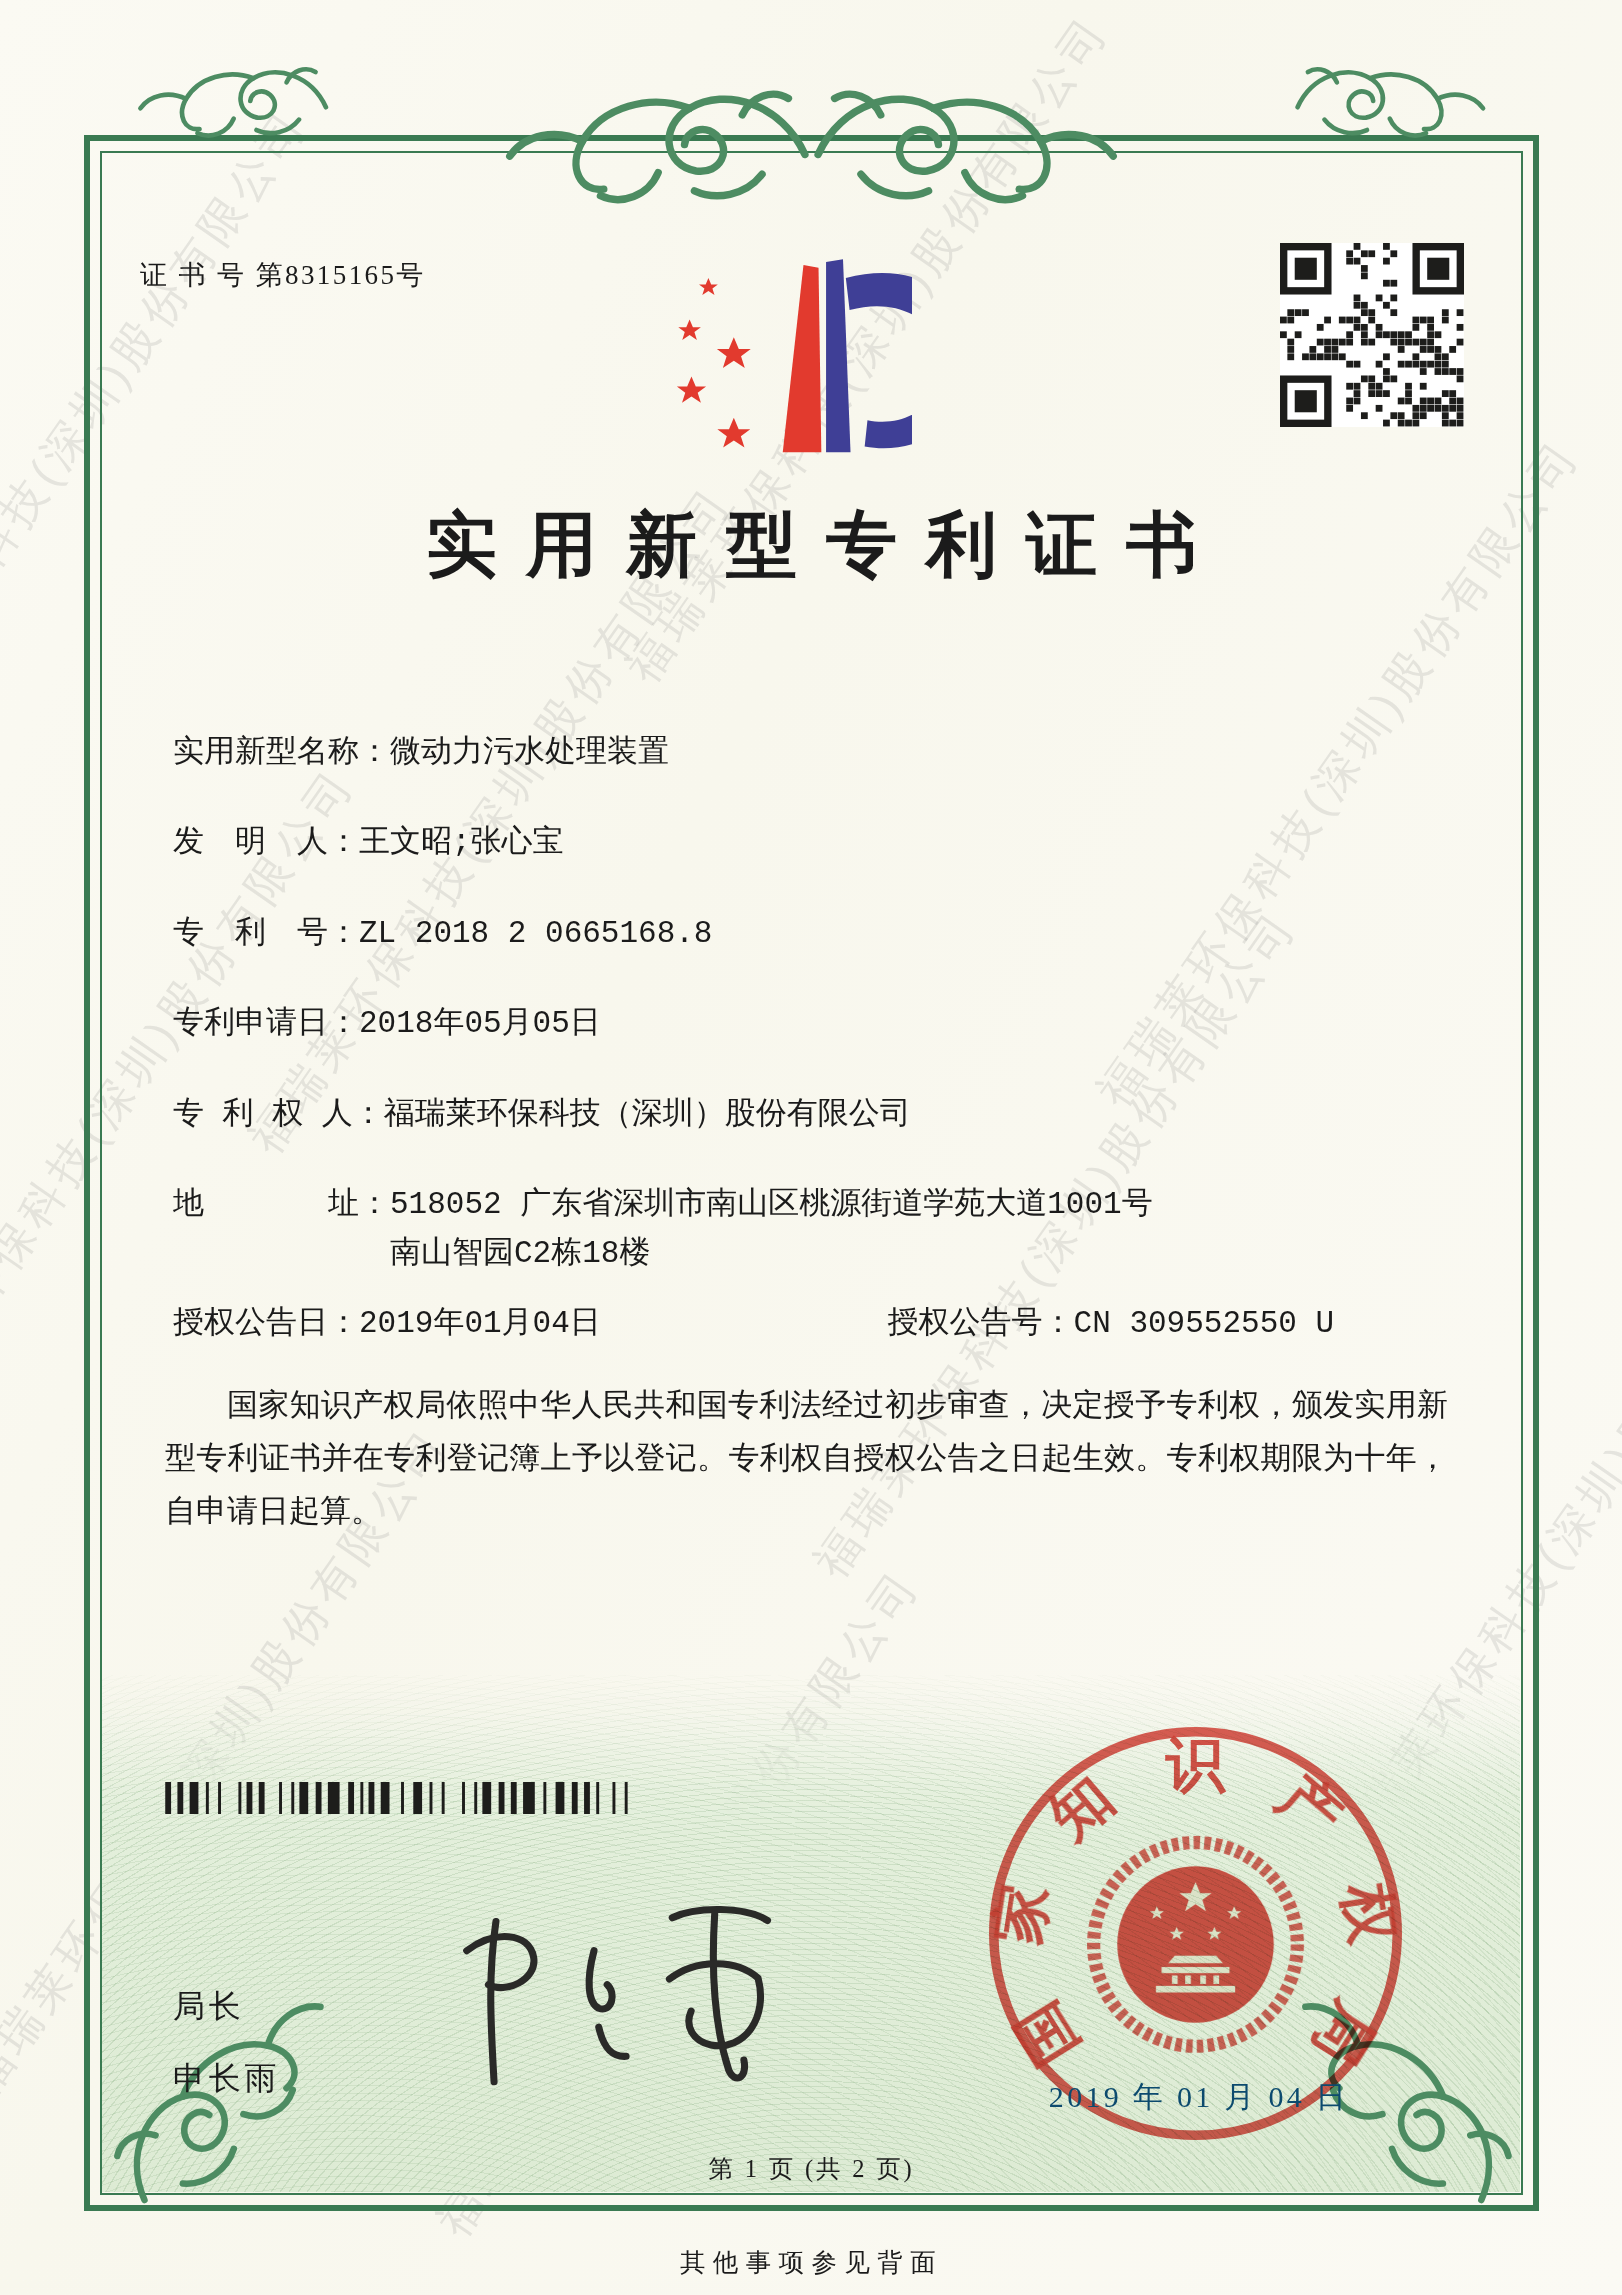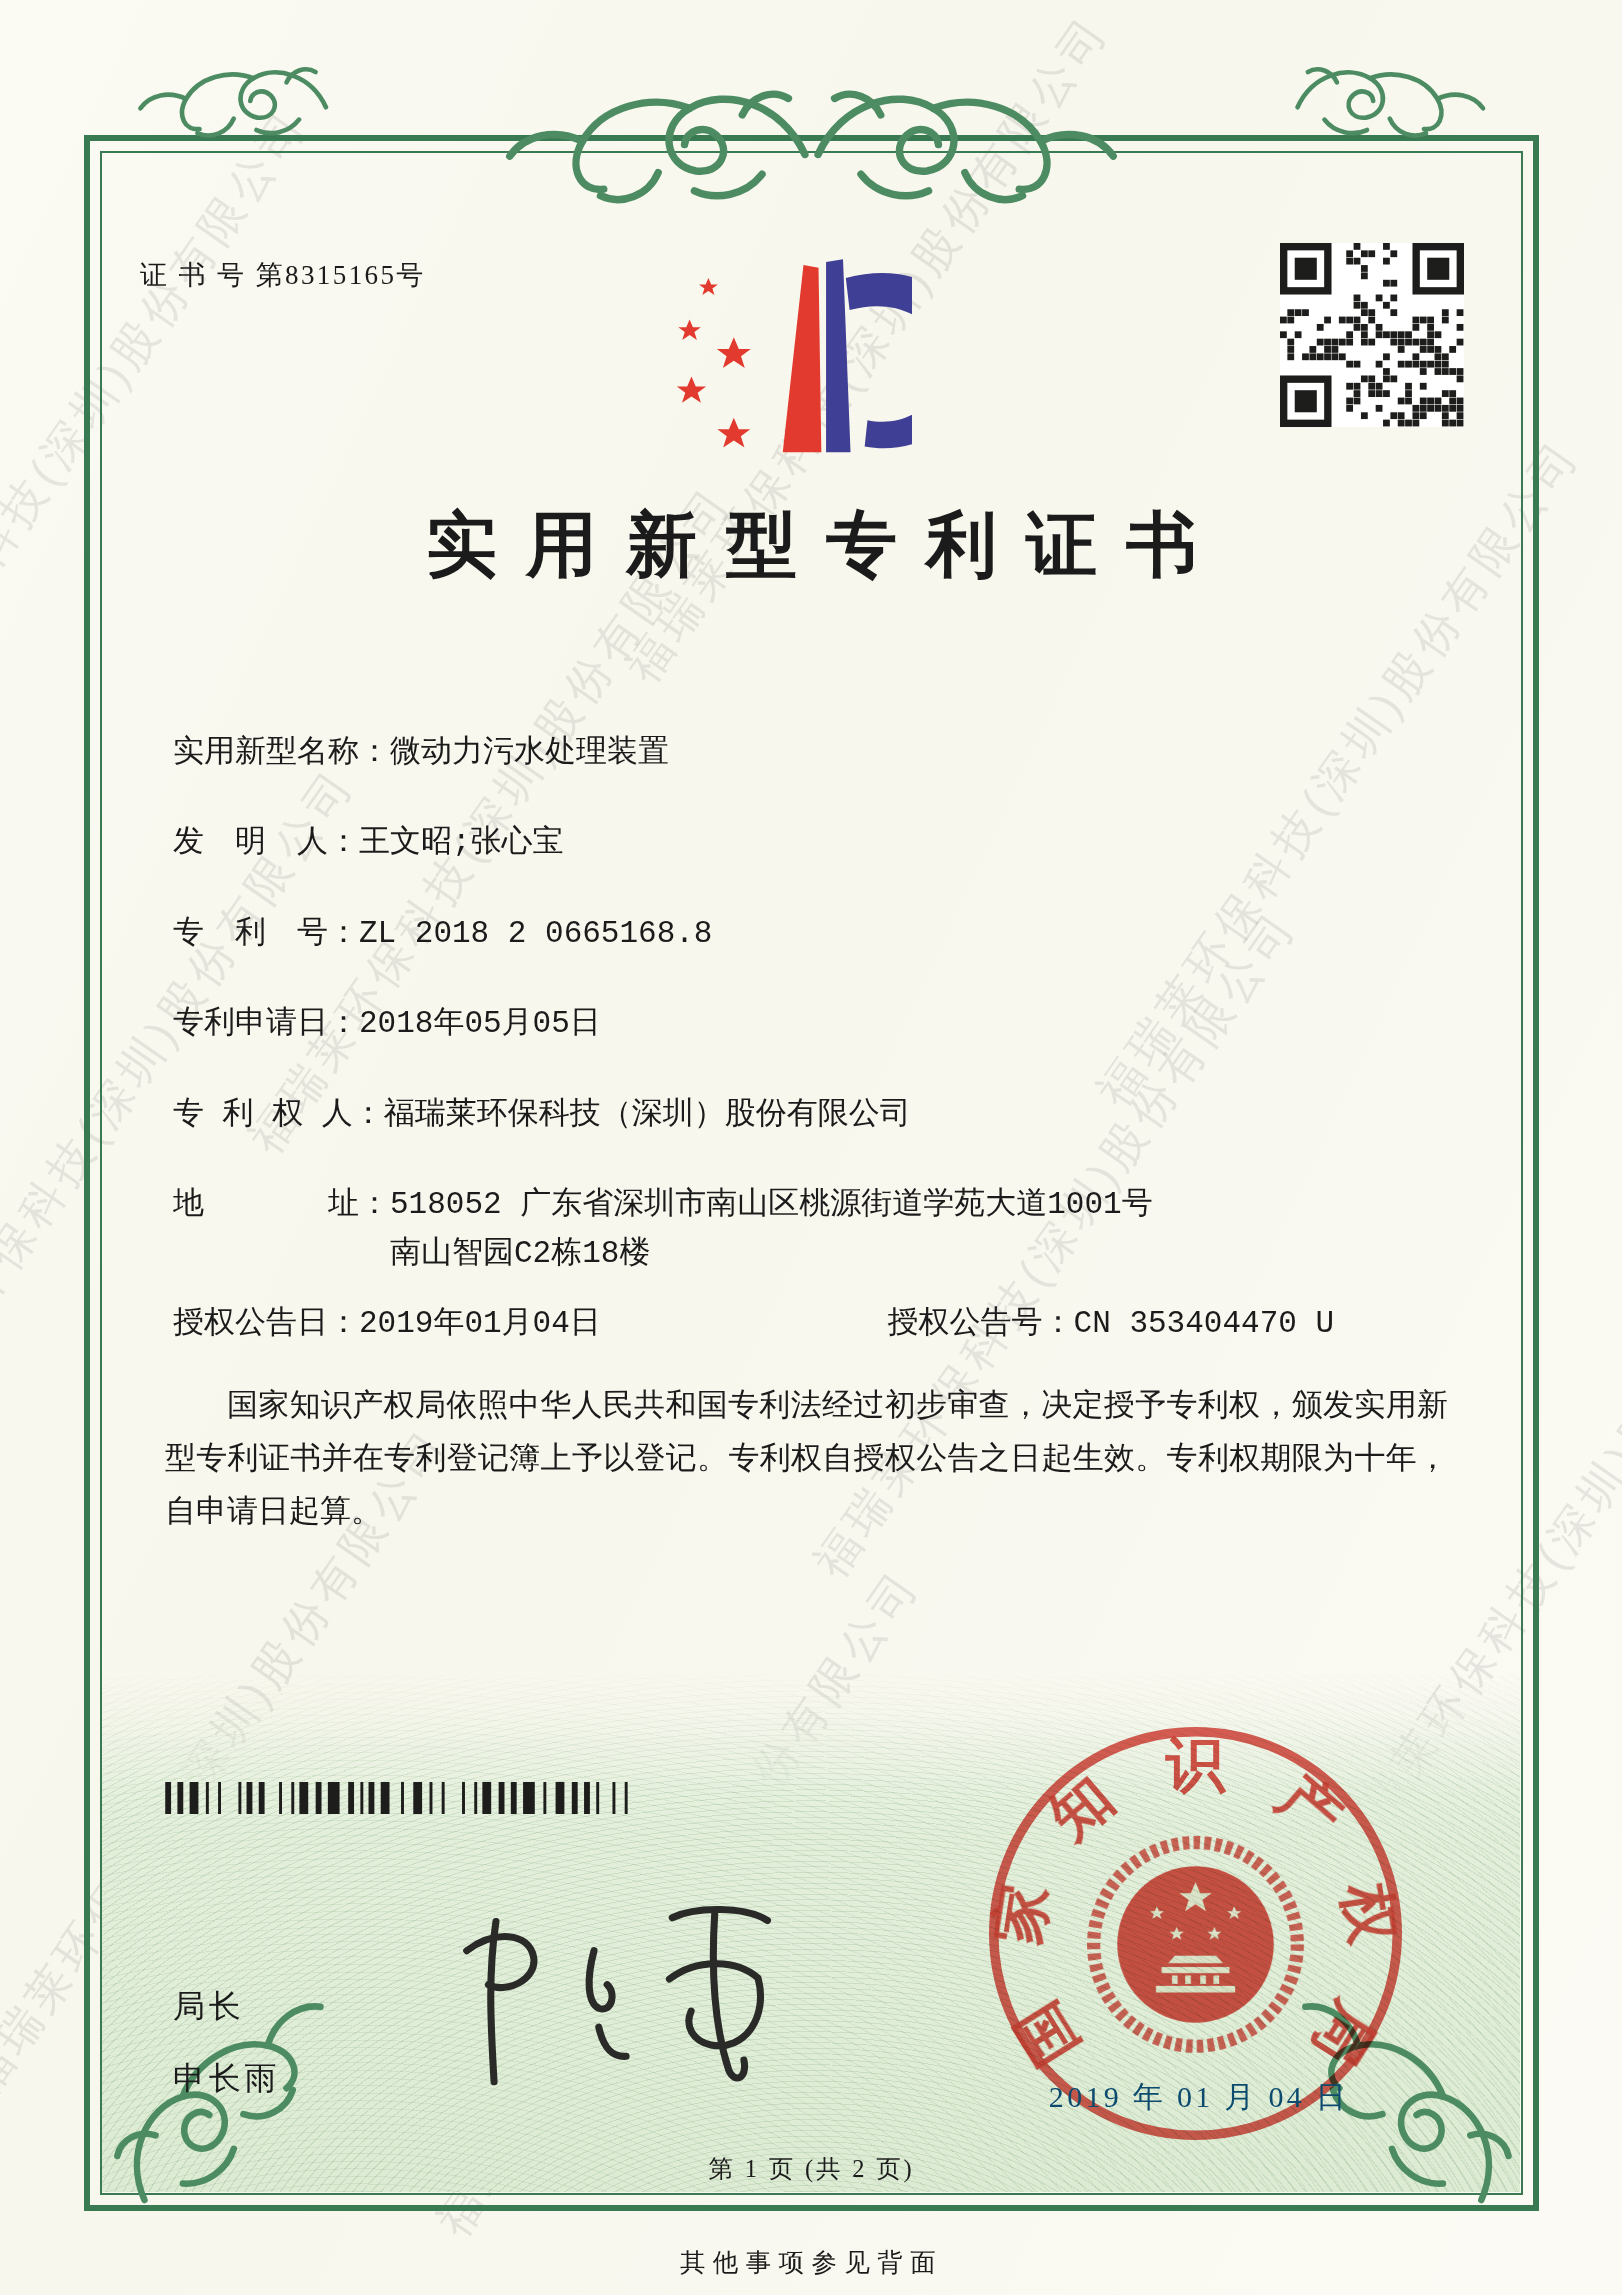--- a/index.html
+++ b/index.html
@@ -297,21 +297,21 @@
   <span class="f-label">专 利 权 人：</span><span class="f-value">福瑞莱环保科技（深圳）股份有限公司</span>
 </div>
 <div class="row" style="top:1180px">
   <span class="f-label">地　　　　址：</span><span class="f-value addr">518052 广东省深圳市南山区桃源街道学苑大道1001号南山智园C2栋18楼</span>
 </div>
 <div class="row" style="top:1299px">
   <span class="pair first">
     <span class="f-label">授权公告日：</span><span class="f-value">2019年01月04日</span>
   </span>
   <span class="pair">
-    <span class="f-label">授权公告号：</span><span class="f-value">CN 353404470 U</span>
+    <span class="f-label">授权公告号：</span><span class="f-value">CN 309552550 U</span>
   </span>
 </div>
 
 <div class="body-text">
   <p>国家知识产权局依照中华人民共和国专利法经过初步审查，决定授予专利权，颁发实用新型专利证书并在专利登记簿上予以登记。专利权自授权公告之日起生效。专利权期限为十年，自申请日起算。</p>
 </div>
 
 <div class="barcode"><svg width="464" height="32" fill="#1d1d1b" viewBox="0 0 985 68">
       <rect x="0.0" y="0" width="12.4" height="68"></rect>
       <rect x="25.9" y="0" width="12.4" height="68"></rect>

